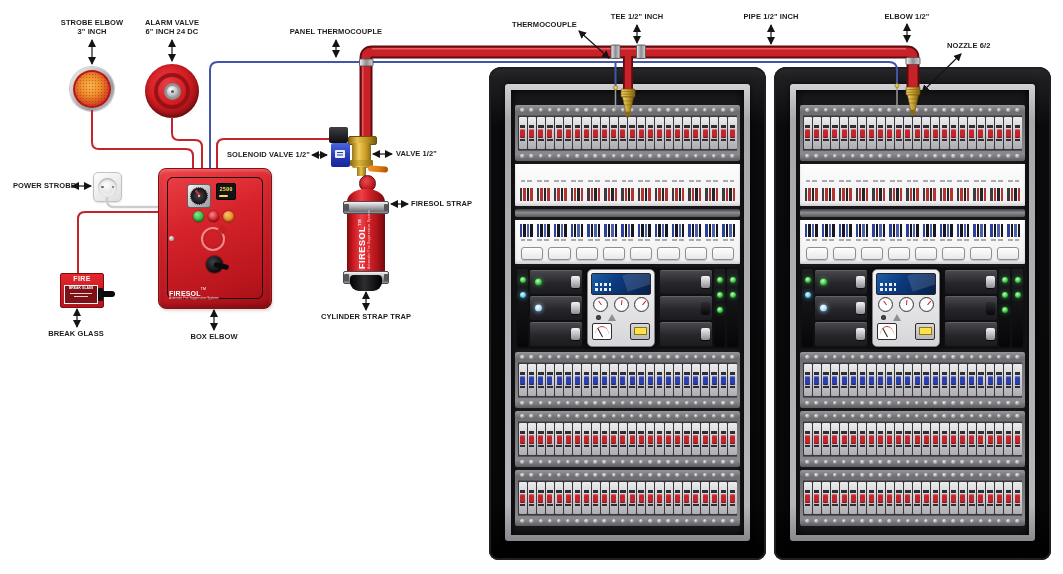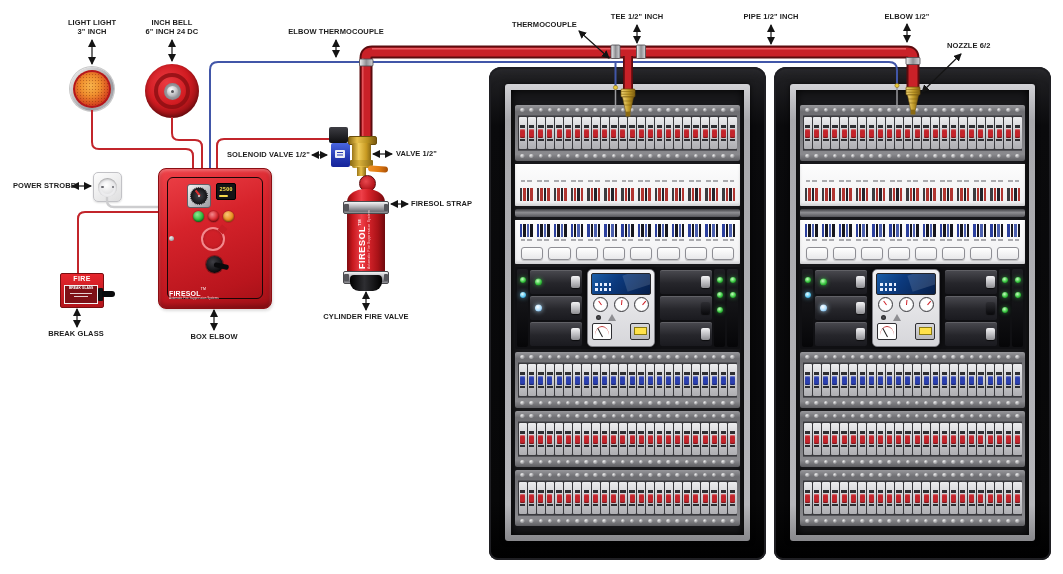--- a/index.html
+++ b/index.html
@@ -1966,34 +1966,34 @@
       <line x1="373" y1="154" x2="392" y2="154"></line>
       <line x1="391" y1="204" x2="408" y2="204"></line>
       <line x1="366" y1="292" x2="366" y2="310"></line>
       <line x1="72" y1="186" x2="91" y2="186"></line>
       <line x1="77" y1="309" x2="77" y2="327"></line>
       <line x1="214" y1="310" x2="214" y2="330"></line>
     </g>
   </svg>
 
   <div class="lbl center" style="left:92px;top:19px;">
-    <div>LIGHT LIGHT</div>
+    <div>STROBE ELBOW</div>
     <div>3" INCH</div>
   </div>
   <div class="lbl center" style="left:172px;top:19px;">
-    <div>INCH BELL</div>
+    <div>ALARM VALVE</div>
     <div>6" INCH 24 DC</div>
   </div>
-  <div class="lbl center" style="left:336px;top:28px;">ELBOW THERMOCOUPLE</div>
+  <div class="lbl center" style="left:336px;top:28px;">PANEL THERMOCOUPLE</div>
   <div class="lbl" style="left:512px;top:21px;">THERMOCOUPLE</div>
   <div class="lbl center" style="left:637px;top:13px;">TEE 1/2" INCH</div>
   <div class="lbl center" style="left:771px;top:13px;">PIPE 1/2" INCH</div>
   <div class="lbl center" style="left:907px;top:13px;">ELBOW 1/2"</div>
   <div class="lbl" style="left:947px;top:42px;">NOZZLE 6/2</div>
   <div class="lbl right" style="left:310px;top:151px;">SOLENOID VALVE 1/2"</div>
   <div class="lbl" style="left:396px;top:150px;">VALVE 1/2"</div>
   <div class="lbl" style="left:411px;top:200px;">FIRESOL STRAP</div>
-  <div class="lbl center" style="left:366px;top:313px;">CYLINDER FIRE VALVE</div>
+  <div class="lbl center" style="left:366px;top:313px;">CYLINDER STRAP TRAP</div>
   <div class="lbl" style="left:13px;top:182px;">POWER STROBE</div>
   <div class="lbl center" style="left:76px;top:330px;">BREAK GLASS</div>
   <div class="lbl center" style="left:214px;top:333px;">BOX ELBOW</div>
 
 </div>
 
 </body></html>

